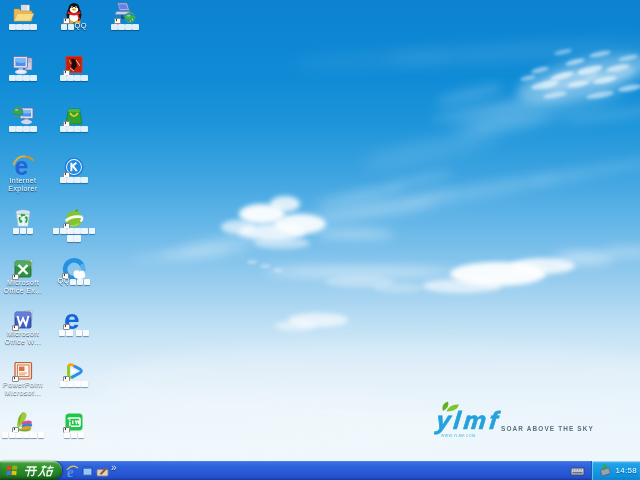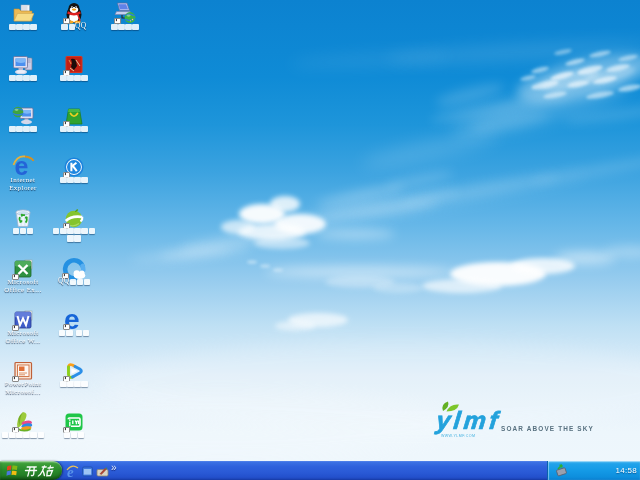--- a/index.html
+++ b/index.html
@@ -1,34 +1,34 @@
 <!DOCTYPE html>
 <html><head><meta charset="utf-8"><style>
 html,body{margin:0;padding:0;}
 body{width:640px;height:480px;overflow:hidden;position:relative;font-family:"Liberation Sans",sans-serif;}
 #sky{position:absolute;left:0;top:0;width:640px;height:480px;
 background:linear-gradient(to bottom,#0c82d0 0%,#0f8bd6 16%,#1e95da 26%,#3ca3e0 36%,#66b7e8 47%,#95cbee 58%,#bfe0f4 68%,#dfeef9 78%,#edf6fc 90%,#eff7fc 100%);}
 #clouds{position:absolute;left:0;top:0;}
 .icon{position:absolute;width:22px;height:22px;}
-.lbl{position:absolute;display:flex;justify-content:center;width:90px;font-family:Liberation Serif, serif;}
+.lbl{position:absolute;display:flex;justify-content:center;width:90px;}
 .zh{display:flex;gap:.8px;filter:blur(.7px);}
 .zh i{width:6.3px;height:6.3px;background:rgba(255,255,255,.87);border-radius:1px;box-shadow:0 1px 1px rgba(0,30,70,.45);}
 .en{color:#fff;font-size:7px;line-height:7.5px;text-align:center;letter-spacing:.4px;text-shadow:0 1px 1px rgba(0,20,50,.85);white-space:pre;}
 .sc{position:absolute;left:0;bottom:0;width:6.5px;height:6.5px;background:#fff;border:1px solid #8a8a8a;border-radius:1px;box-sizing:border-box;}
 .sc:after{content:"";position:absolute;left:.5px;top:.5px;width:0;height:0;border-left:2.6px solid #222;border-top:2.6px solid transparent;transform:rotate(45deg);}
 
 #tb{position:absolute;left:0;top:461px;width:640px;height:19px;
 background:linear-gradient(to bottom,#5585ea 0%,#3a6fe3 8%,#2e61dc 30%,#2a5ad6 60%,#2350cc 85%,#1c44b8 95%,#15379f 100%);}
 #start{position:absolute;left:0;top:0;width:62px;height:19px;border-radius:0 9px 9px 0;
 background:linear-gradient(to bottom,#7cc477 0%,#3d9e38 14%,#2b8c2c 45%,#237e25 75%,#1a661c 95%,#124f14 100%);
 box-shadow:inset 0 1px 1px rgba(255,255,255,.35), inset 0 -2px 3px rgba(0,40,0,.35), 1px 0 2px rgba(0,0,30,.5);}
 #qlaunch{position:absolute;left:66px;top:1px;height:18px;display:flex;align-items:center;gap:2px;}
 #tray{position:absolute;right:0;top:0;width:48px;height:19px;
 background:linear-gradient(to bottom,#4fb9f2 0%,#21a2ea 15%,#149ae6 50%,#0d8edd 85%,#0a7fcf 100%);
-border-left:1px solid #0a62ab;box-shadow:inset 1px 0 1px rgba(255,255,255,.4), inset 0 1px 1px rgba(255,255,255,.45);padding-left:44px;}
+border-left:1px solid #0a62ab;box-shadow:inset 1px 0 1px rgba(255,255,255,.4), inset 0 1px 1px rgba(255,255,255,.45);}
 #time{position:absolute;right:3px;top:5px;color:#fff;font-size:8px;letter-spacing:.3px;text-shadow:0 1px 1px rgba(0,30,80,.5);}
 </style></head>
 <body>
 <div id="sky"></div>
 <svg id="clouds" width="640" height="480" viewBox="0 0 640 480">
 <defs>
 <filter id="b3" x="-60%" y="-150%" width="220%" height="400%">
         <feGaussianBlur stdDeviation="2.5"></feGaussianBlur>
       </filter>
 <filter id="b2" x="-80%" y="-200%" width="260%" height="500%">

